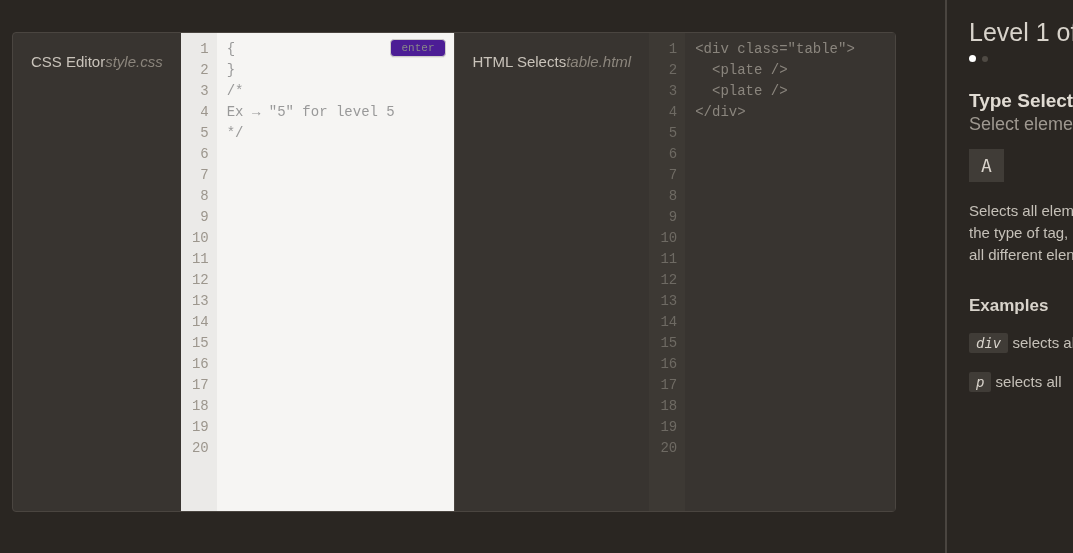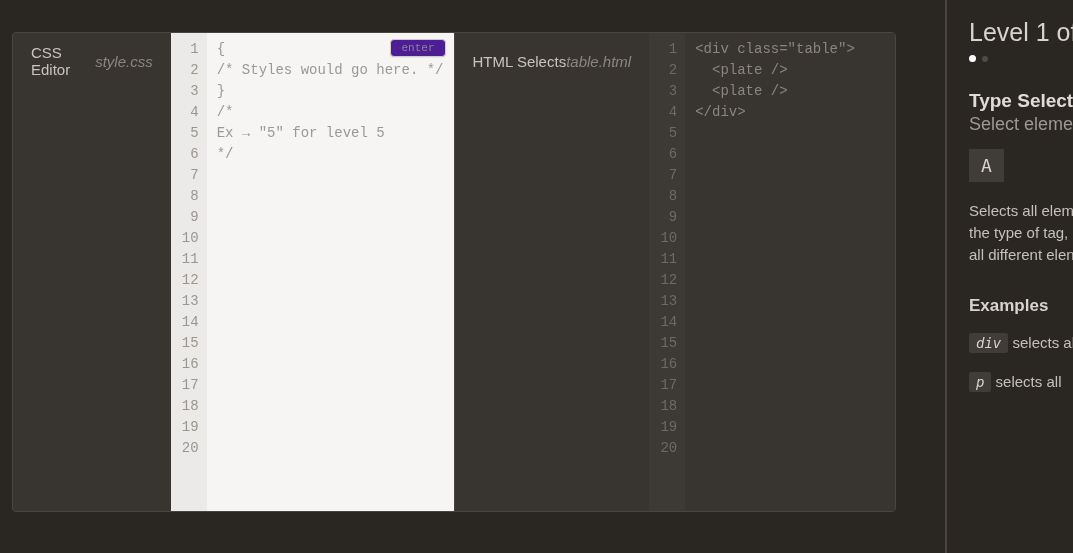--- a/index.html
+++ b/index.html
@@ -200,21 +200,20 @@
           <div class="code-line">15</div>
           <div class="code-line">16</div>
           <div class="code-line">17</div>
           <div class="code-line">18</div>
           <div class="code-line">19</div>
           <div class="code-line">20</div>
         </div>
       <div class="code-body light" id="css-body">
         <button class="enter-btn">enter</button>
           <div class="code-line">{</div>
-          <div class="code-line">/* Styles would go here. */</div>
           <div class="code-line">}</div>
           <div class="code-line"></div>
           <div class="code-line">/*</div>
           <div class="code-line">Ex → "5" for level 5</div>
           <div class="code-line">*/</div>
           <div class="code-line">&nbsp;</div>
           <div class="code-line">&nbsp;</div>
           <div class="code-line">&nbsp;</div>
           <div class="code-line">&nbsp;</div>
           <div class="code-line">&nbsp;</div>

